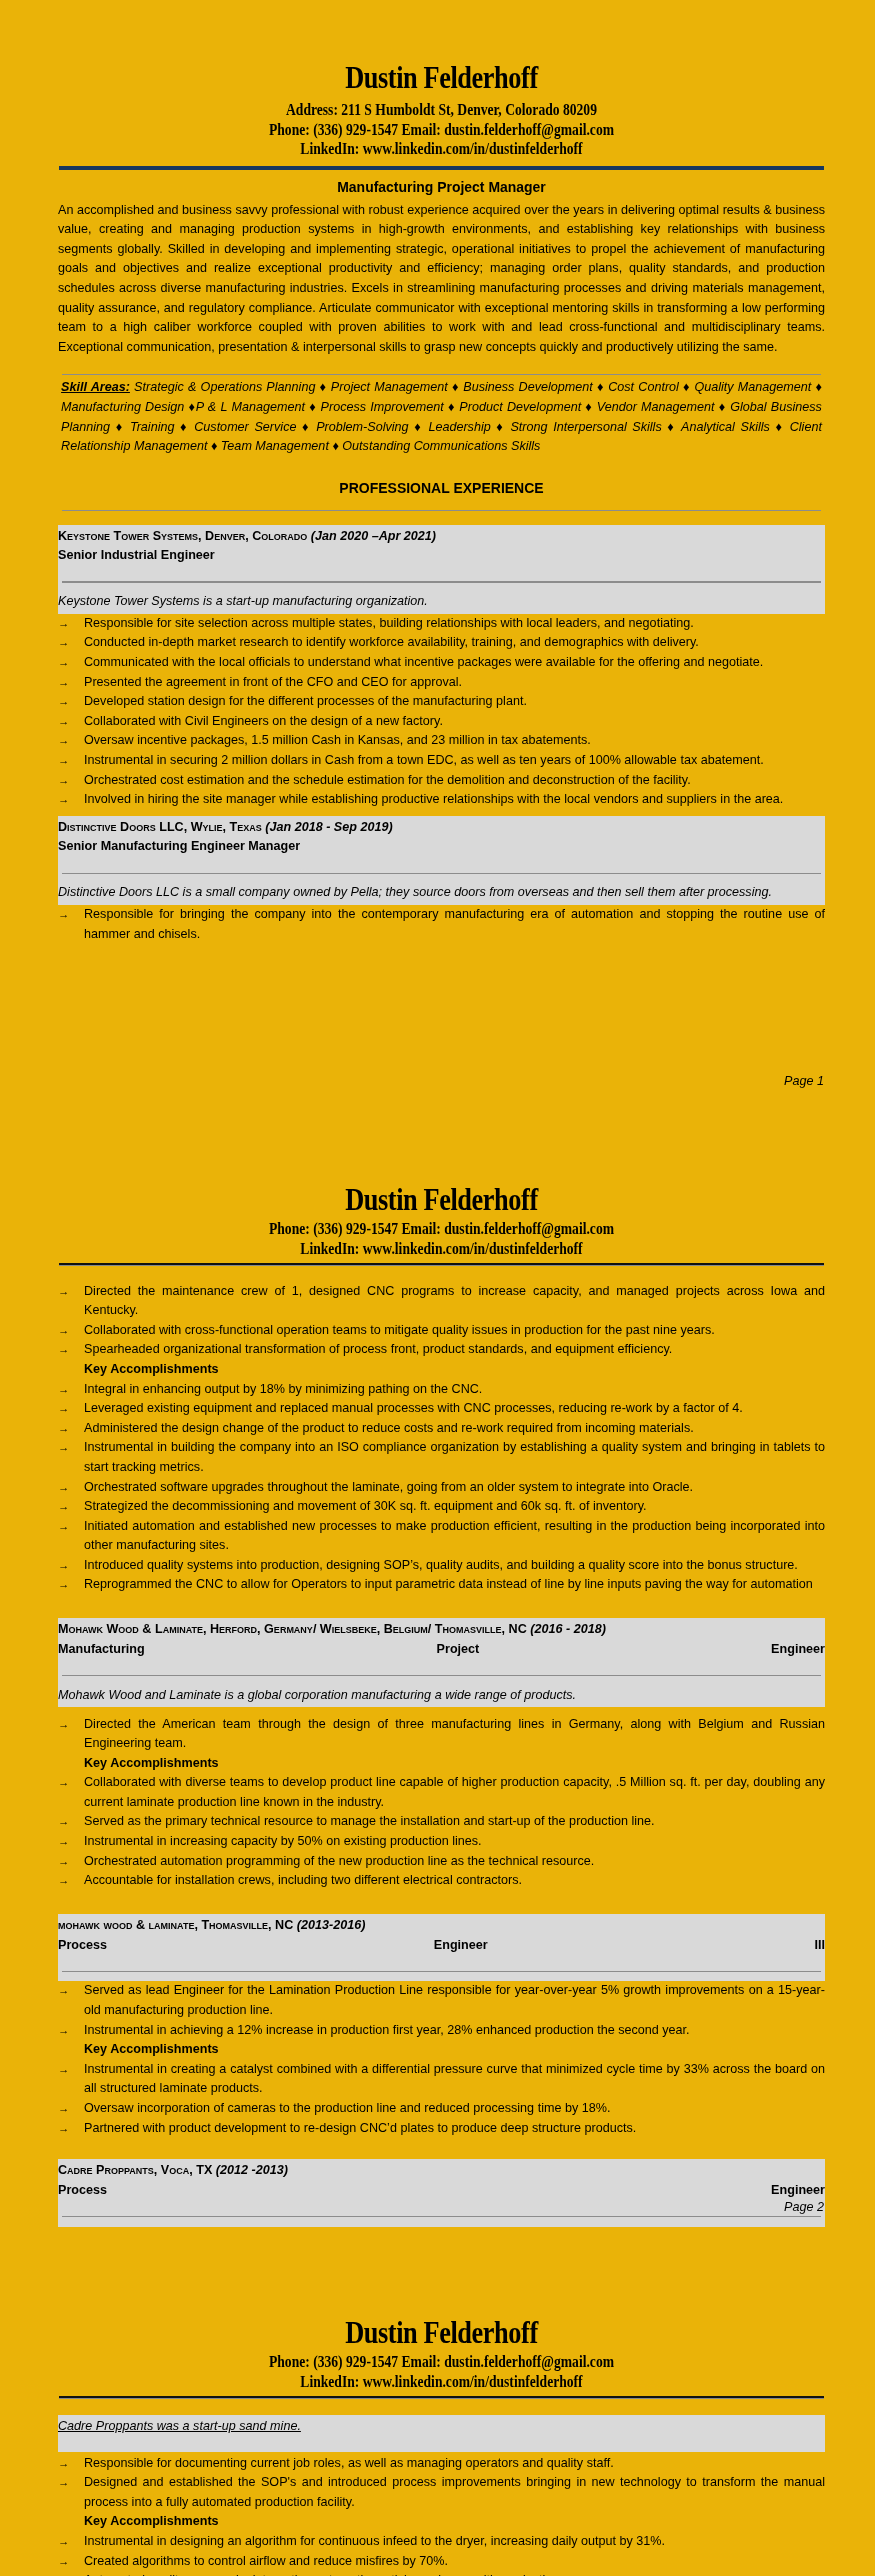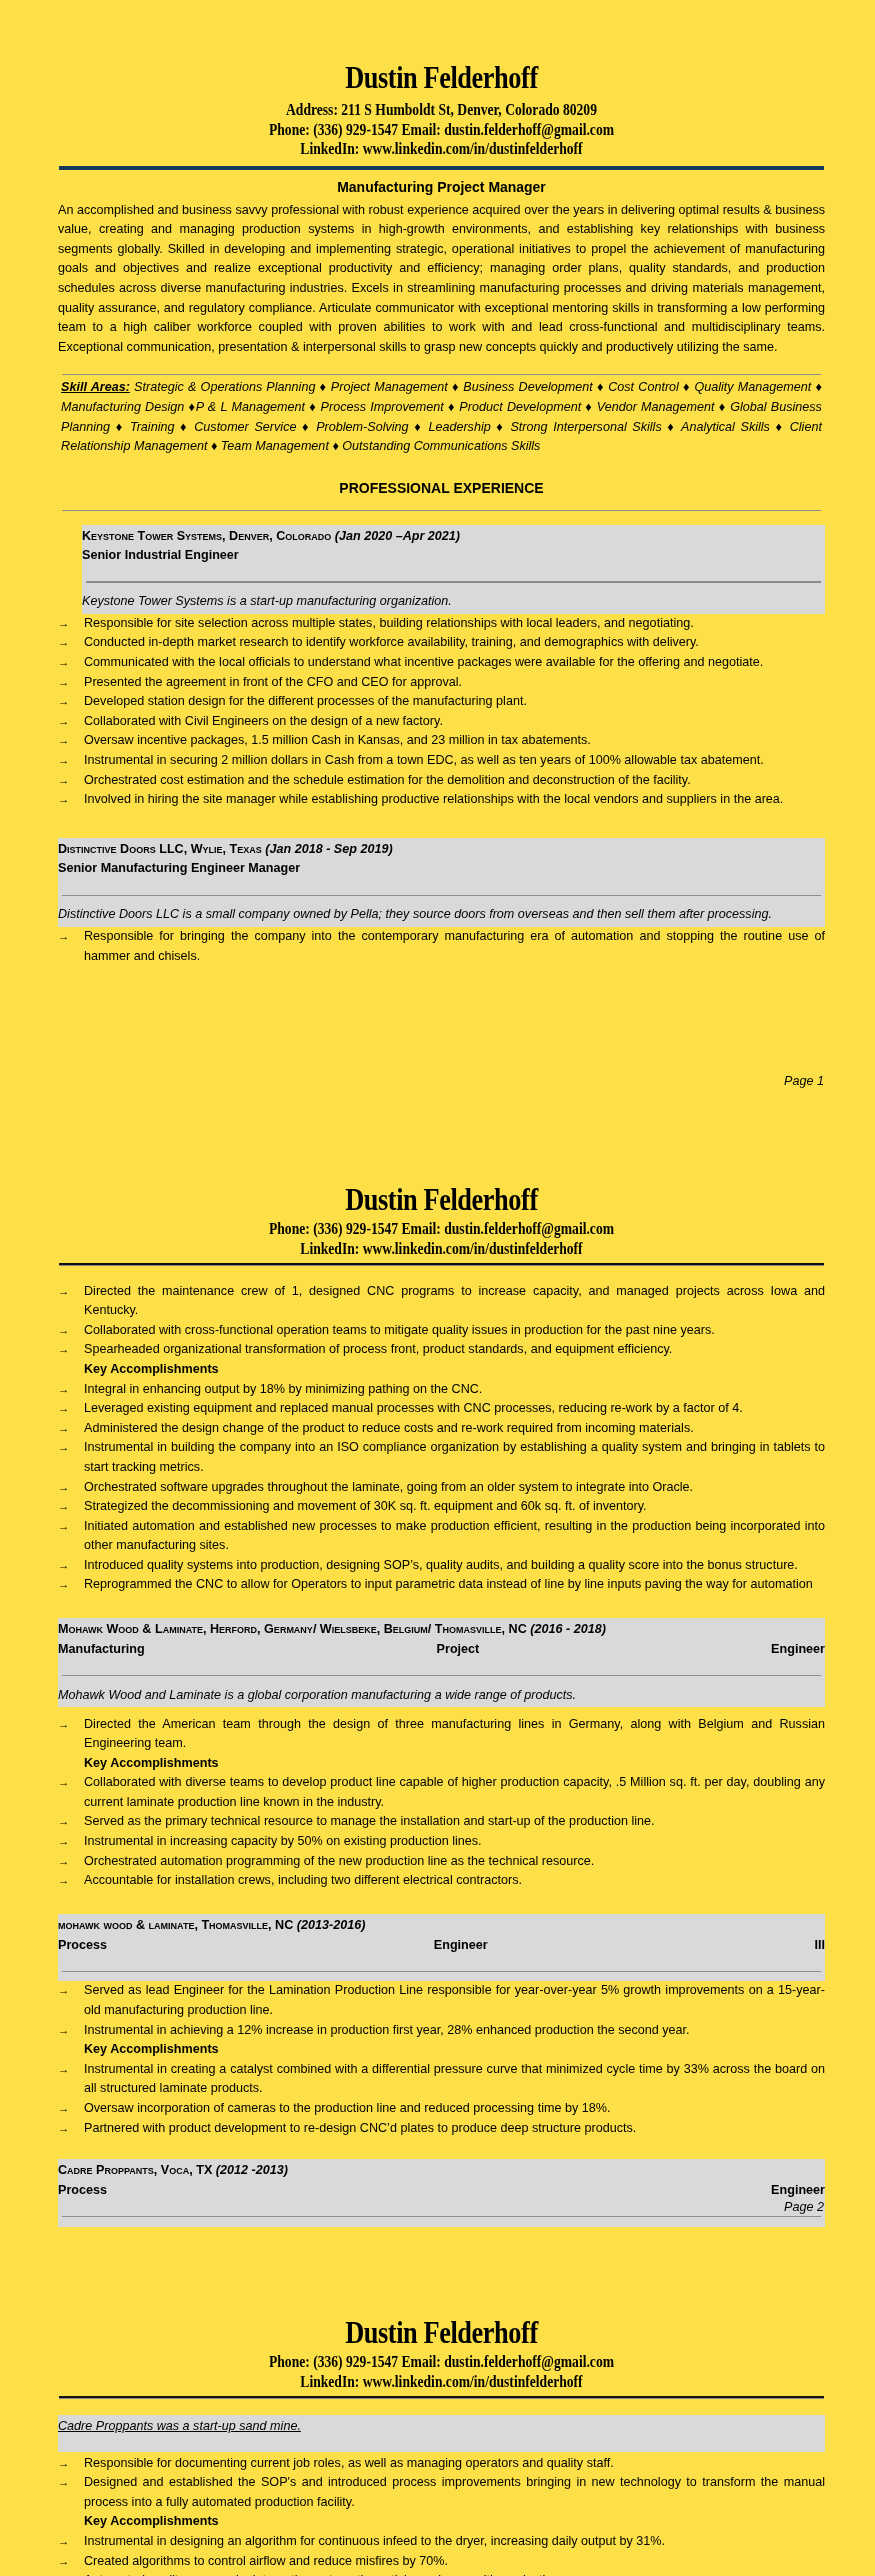--- a/index.html
+++ b/index.html
@@ -1,18 +1,18 @@
 <!DOCTYPE html>
 <html style="font-size:8.2px"><head>
 <meta charset="utf-8">
 <style>
   * { box-sizing: border-box; margin: 0; padding: 0; }
   html, body { width: 876px; background: #ffffff; }
   body { font-family: "Liberation Sans", sans-serif; color: #000; }
-  .page { position: relative; width: 876px; height: 1133px; background: #fde047; overflow: hidden; }
+  .page { position: relative; width: 876px; height: 1133px; background: #eab308; overflow: hidden; }
   .content { position: absolute; left: 58px; width: 767px; }
 
   
   .hdr { text-align: center; font-family: "Liberation Serif", serif; font-weight: bold; }
   .hdr .name { font-size: 31px; line-height: 34px; letter-spacing: -0.5px; transform: scaleX(0.85); }
   .hdr .line { font-size: 16px; line-height: 19.6px; transform: scaleX(0.85); }
   .rule-navy { height: 3.6px; background: #17375e; margin: 0 1px; }
   .rule-black { height: 2.6px; background: #111; margin: 0 1px; border-bottom: 0.5px solid #888; }
 
   .title { text-align: center; font-weight: bold; font-size: 15.5px; line-height: 18.5px; transform: scaleX(0.9); }
@@ -55,21 +55,21 @@
 
     <div class="sep" style="margin-top:16.5px;"></div>
     <p class="skills" style="margin-top:3.1px;">
       <span class="lbl">Skill Areas:</span>
       <span>Strategic &amp; Operations Planning ♦ Project Management ♦ Business Development ♦ Cost Control ♦ Quality Management ♦ Manufacturing Design ♦P &amp; L Management ♦ Process Improvement ♦ Product Development ♦ Vendor Management ♦ Global Business Planning ♦ Training ♦ Customer Service ♦ Problem-Solving ♦ Leadership ♦ Strong Interpersonal Skills ♦ Analytical Skills ♦ Client Relationship Management ♦ Team Management ♦ Outstanding Communications Skills</span>
     </p>
 
     <div class="section-h" style="margin-top:23px;">PROFESSIONAL EXPERIENCE</div>
     <div class="sep" style="margin-top:13.4px;"></div>
 
-    <div class="job-box" style="margin-top:13.4px;margin-left:24px;">
+    <div class="job-box" style="margin-top:13.4px;">
       <div class="co">
         <span>Keystone Tower Systems, Denver, Colorado</span>
         <span class="dates">(Jan 2020 –Apr 2021)</span>
       </div>
       <div class="role">Senior Industrial Engineer</div>
       <div class="inner-sep"></div>
       <div class="desc">Keystone Tower Systems is a start-up manufacturing organization.</div>
     </div>
     <ul class="bullets">
       <li><span class="arrow">→</span><span>Responsible for site selection across multiple states, building relationships with local leaders, and negotiating.</span></li>
@@ -77,21 +77,21 @@
       <li><span class="arrow">→</span><span>Communicated with the local officials to understand what incentive packages were available for the offering and negotiate.</span></li>
       <li><span class="arrow">→</span><span>Presented the agreement in front of the CFO and CEO for approval.</span></li>
       <li><span class="arrow">→</span><span>Developed station design for the different processes of the manufacturing plant.</span></li>
       <li><span class="arrow">→</span><span>Collaborated with Civil Engineers on the design of a new factory.</span></li>
       <li><span class="arrow">→</span><span>Oversaw incentive packages, 1.5 million Cash in Kansas, and 23 million in tax abatements.</span></li>
       <li><span class="arrow">→</span><span>Instrumental in securing 2 million dollars in Cash from a town EDC, as well as ten years of 100% allowable tax abatement.</span></li>
       <li><span class="arrow">→</span><span>Orchestrated cost estimation and the schedule estimation for the demolition and deconstruction of the facility.</span></li>
       <li><span class="arrow">→</span><span>Involved in hiring the site manager while establishing productive relationships with the local vendors and suppliers in the area.</span></li>
     </ul>
 
-    <div class="job-box" style="margin-top:28px;">
+    <div class="job-box" style="margin-top:6px;">
       <div class="co">
         <span>Distinctive Doors LLC, Wylie, Texas</span>
         <span class="dates">(Jan 2018 - Sep 2019)</span>
       </div>
       <div class="role">Senior Manufacturing Engineer Manager</div>
       <div class="inner-sep"></div>
       <div class="desc">Distinctive Doors LLC is a small company owned by Pella; they source doors from overseas and then sell them after processing.</div>
     </div>
     <ul class="bullets">
       <li><span class="arrow">→</span><span>Responsible for bringing the company into the contemporary manufacturing era of automation and stopping the routine use of hammer and chisels.</span></li>

